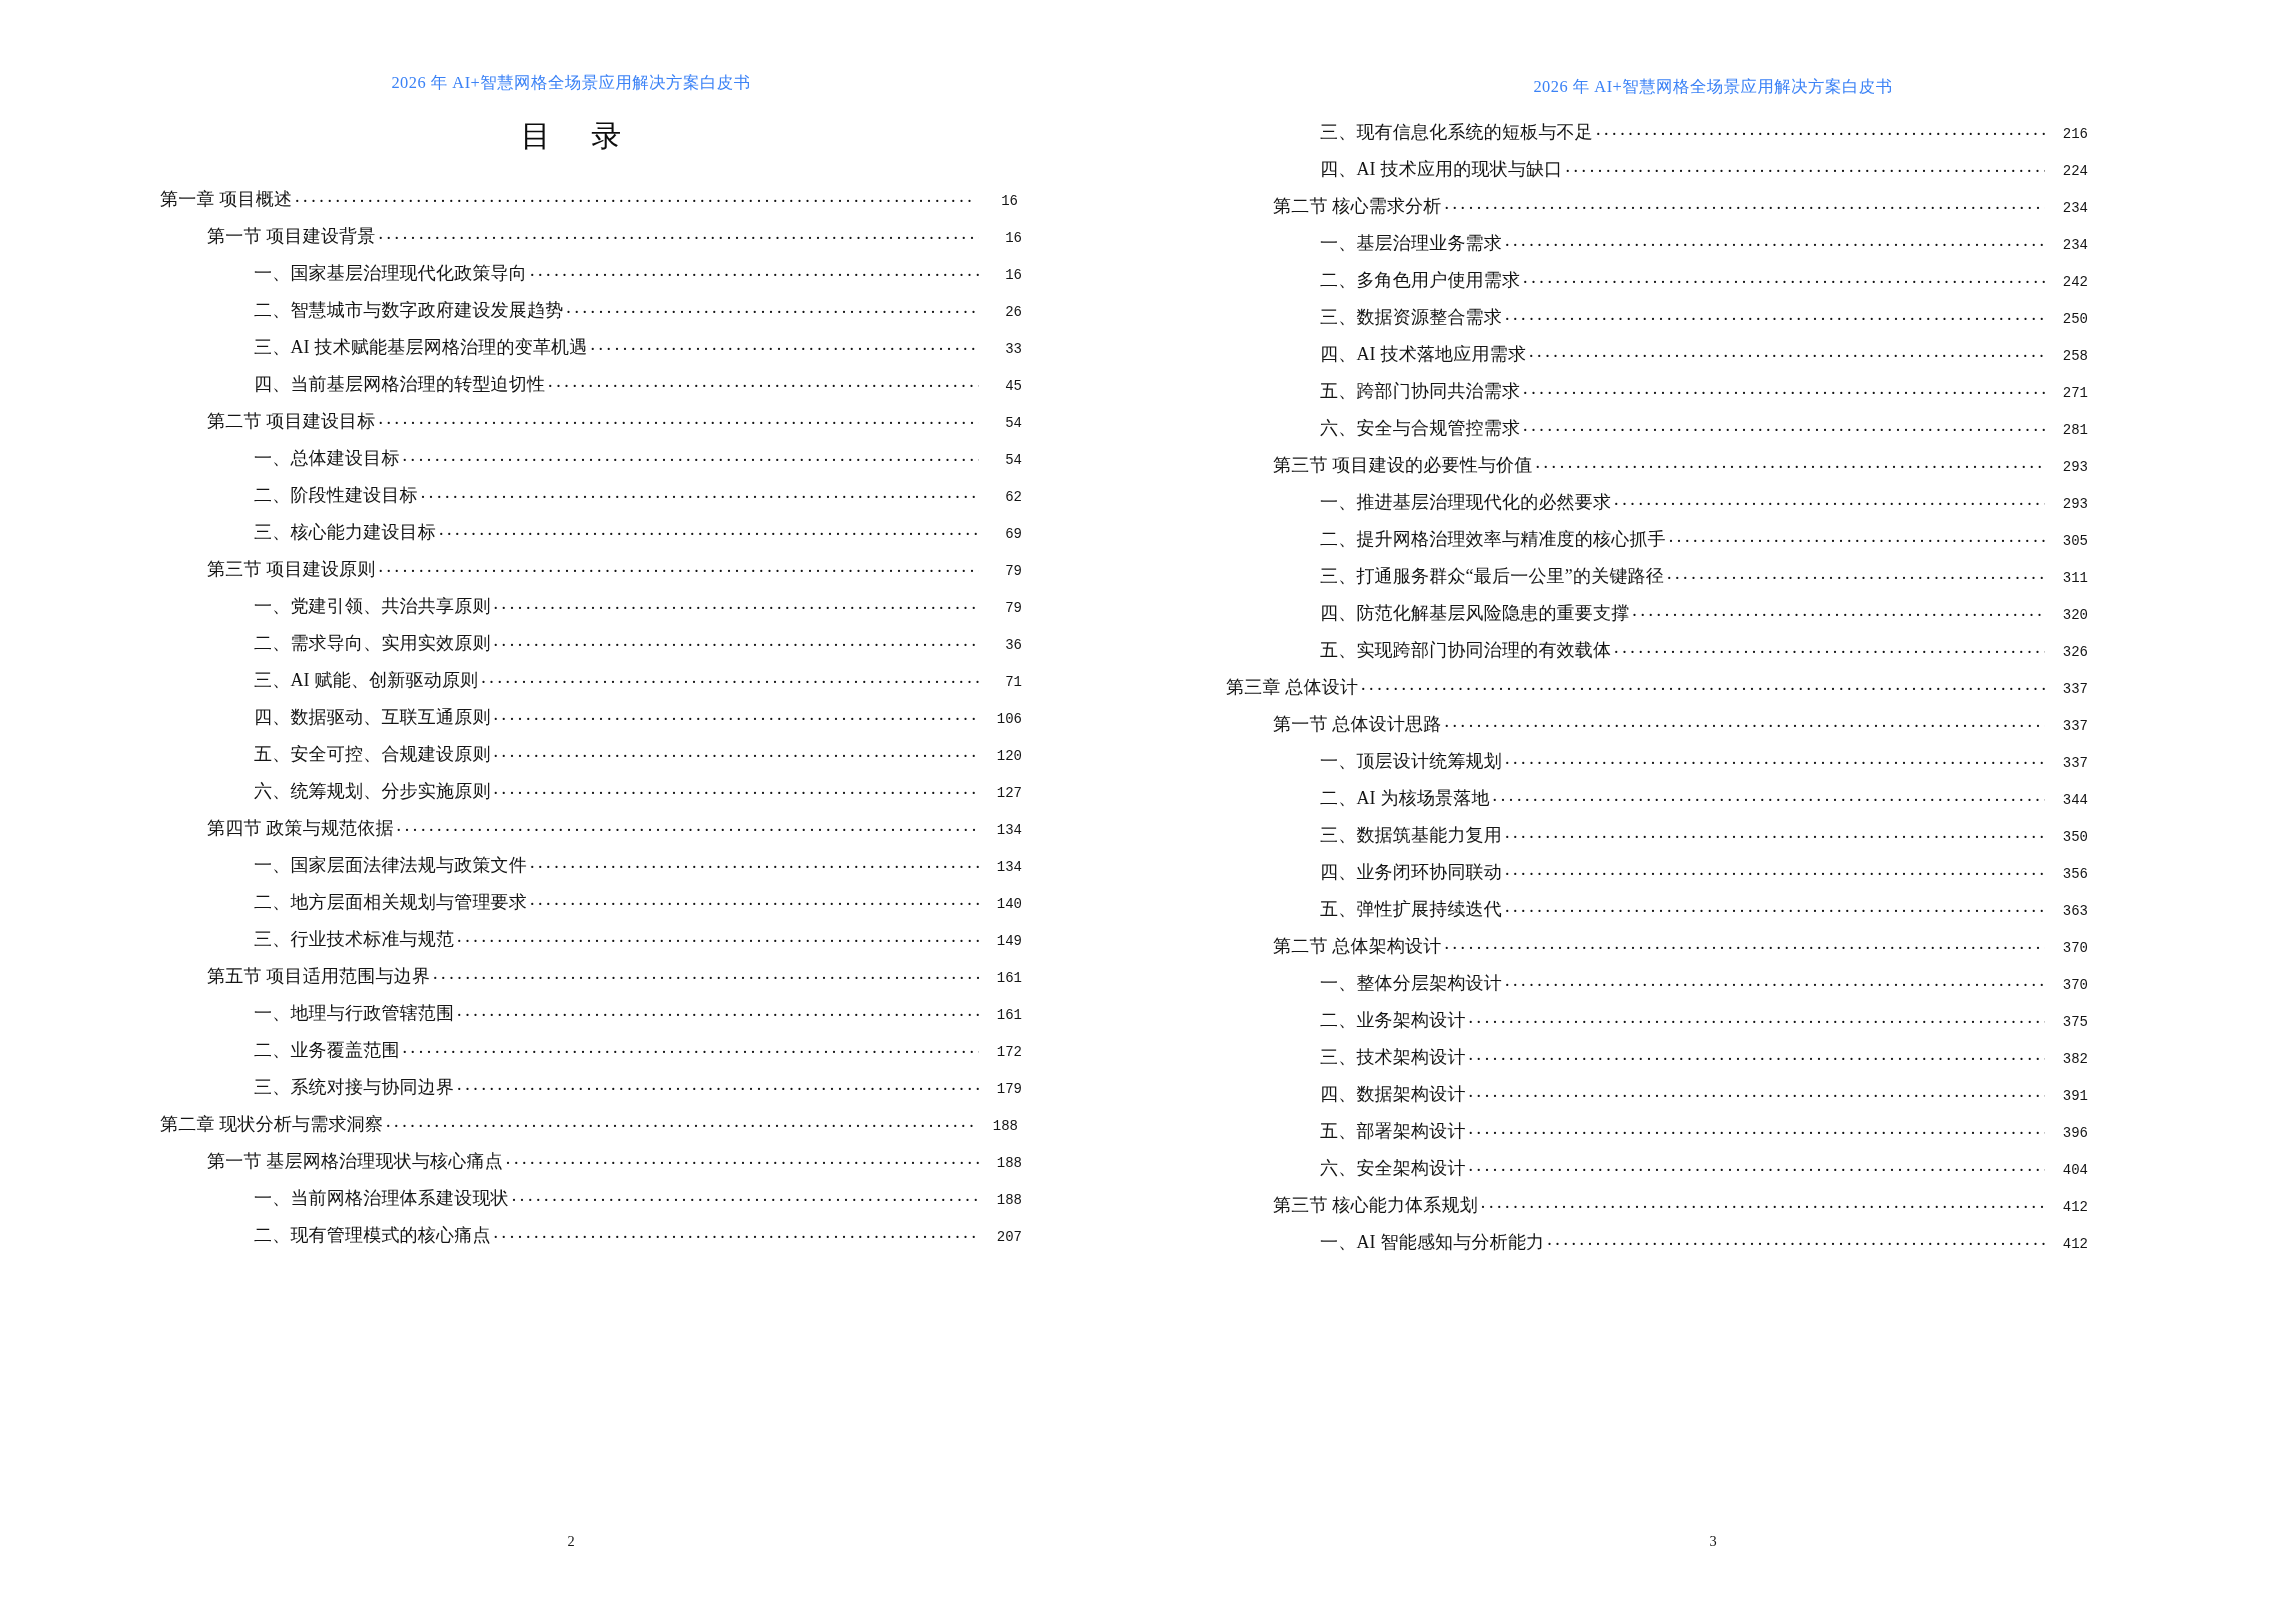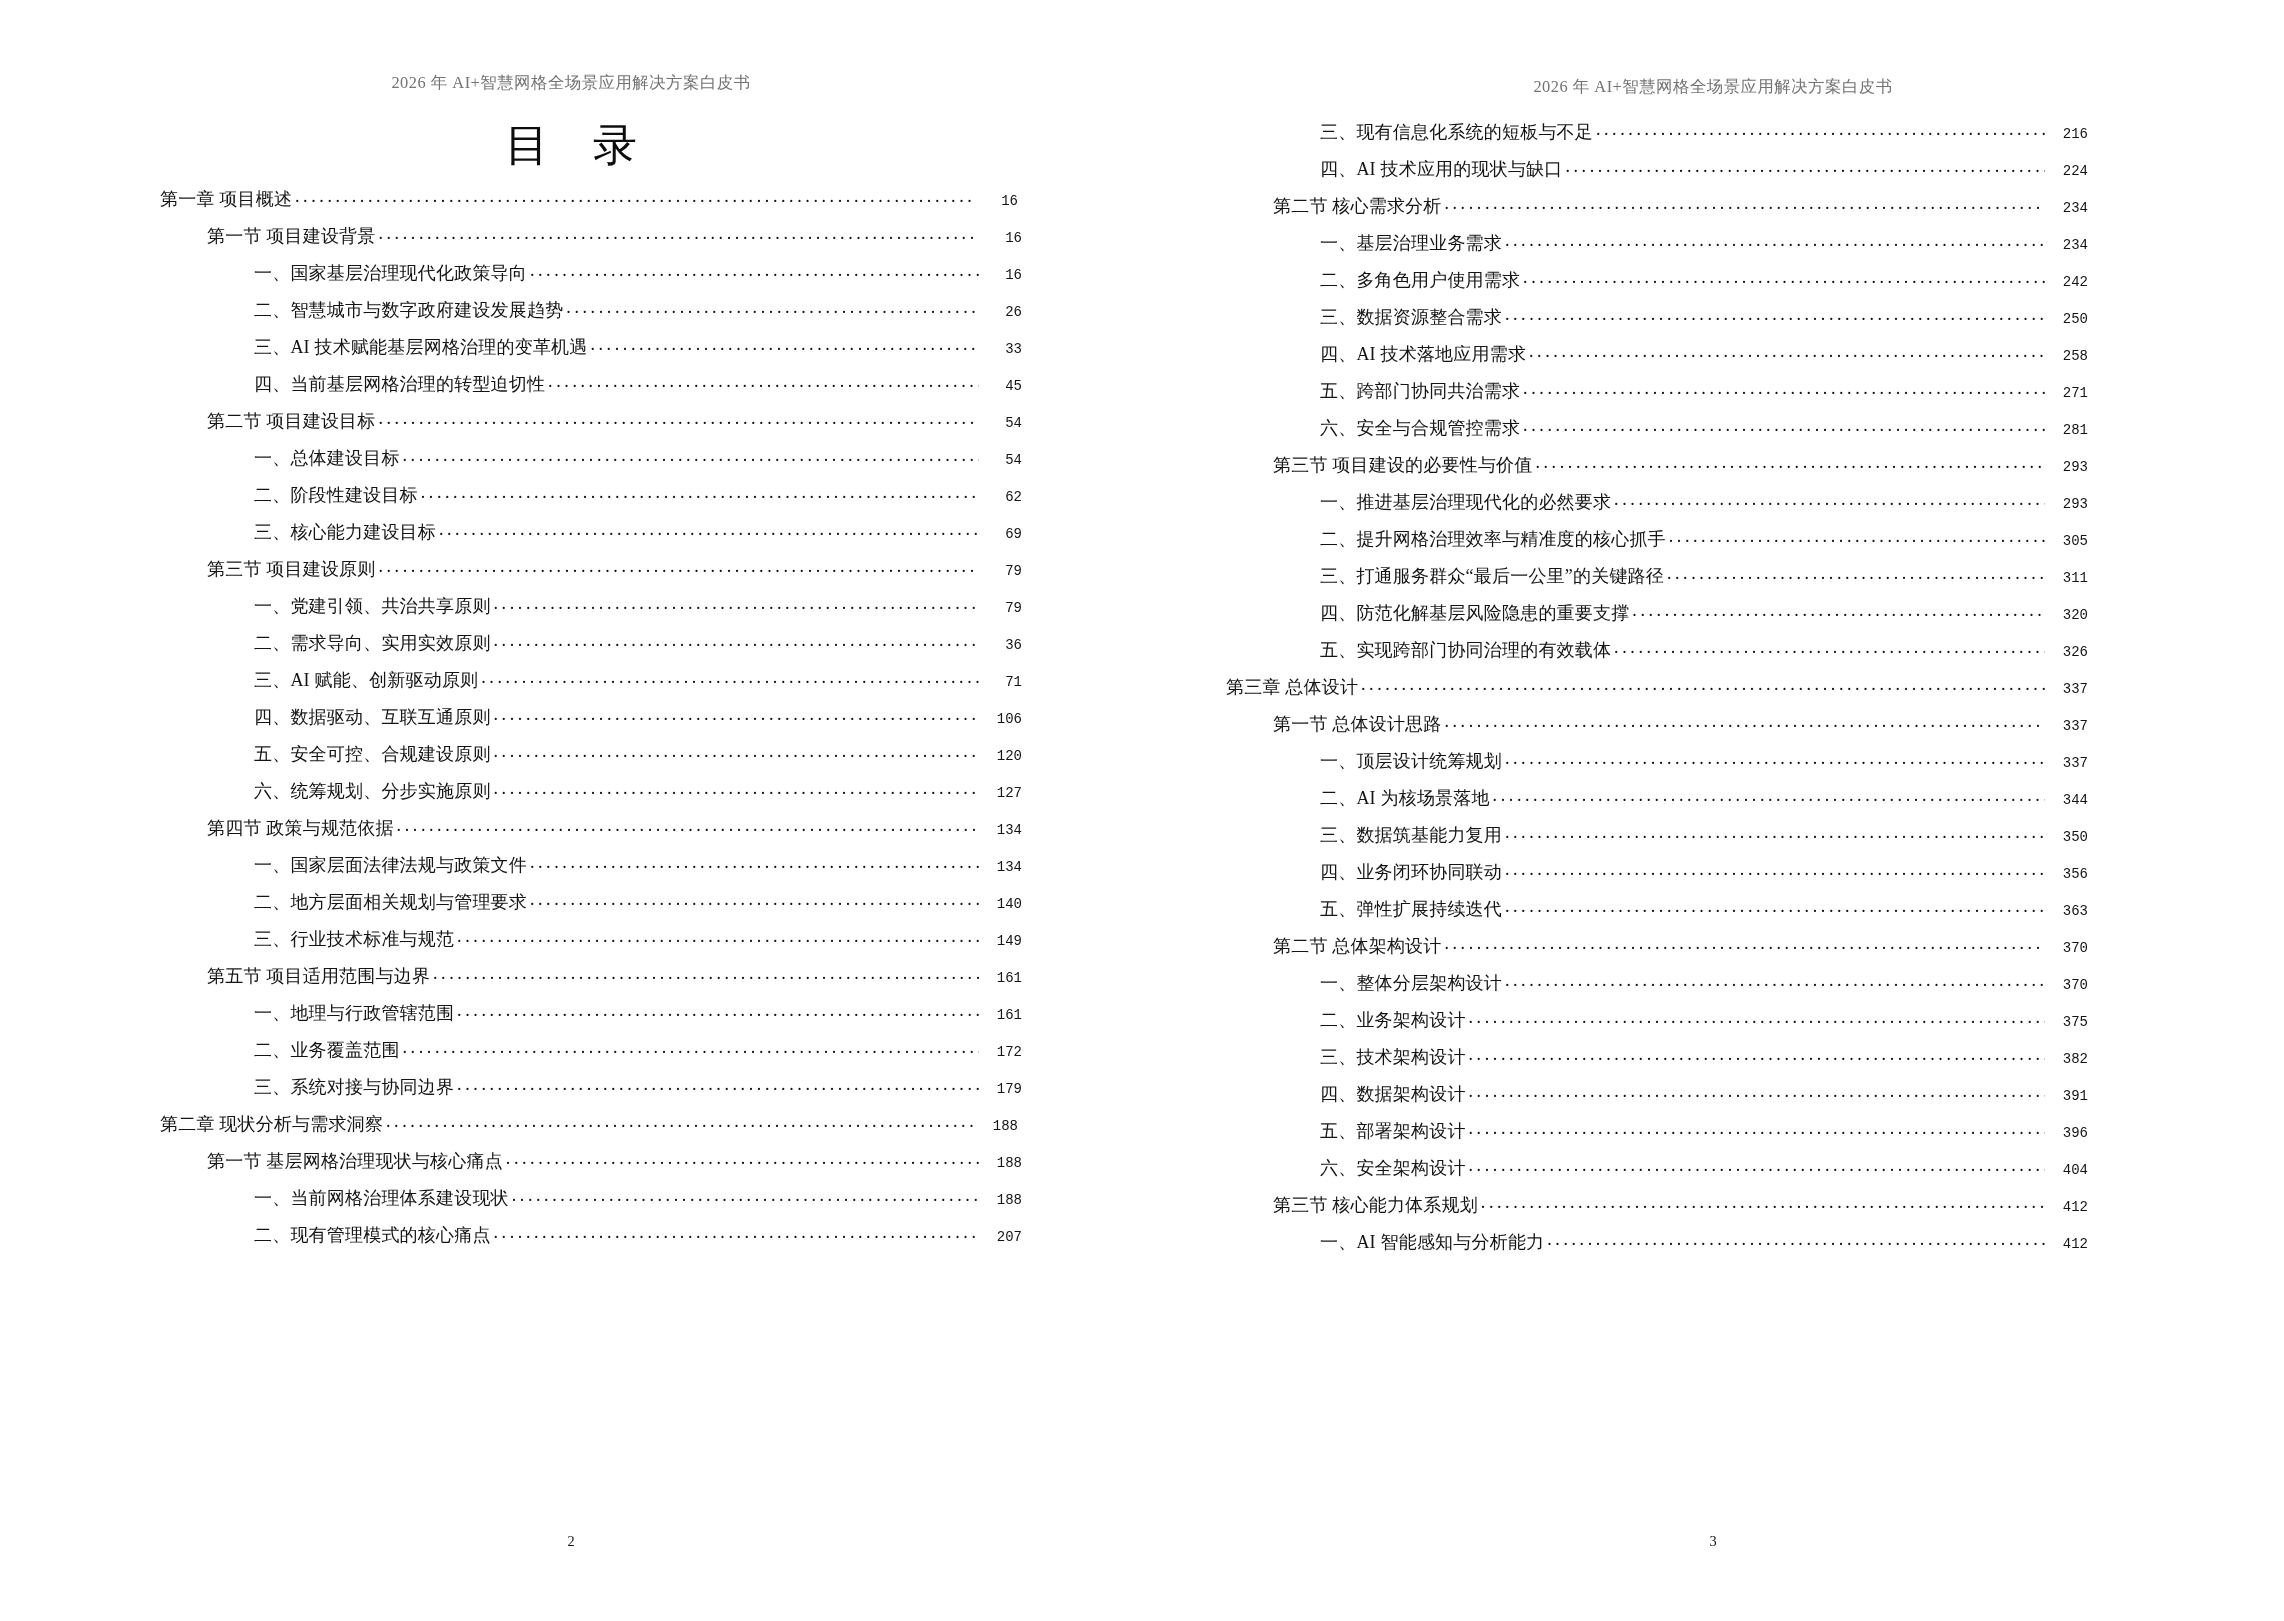--- a/index.html
+++ b/index.html
@@ -42,34 +42,34 @@
 
   
   .running-header {
     position: absolute;
     top: 72px;
     left: 0;
     width: 100%;
     text-align: center;
     font-size: 16.4px;
     letter-spacing: 0.5px;
-    color: #737373;
+    color: #3b82f6;
     font-family: "Liberation Serif", "DejaVu Serif", serif;
   }
   .page-left .running-header { top: 72px; }
   .page-right .running-header { top: 76px; }
 
   
   .toc-title {
     position: absolute;
     top: 116px;
     left: 0;
     width: 100%;
     text-align: center;
-    font-size: 44px;
+    font-size: 30px;
     letter-spacing: 16.4px;
     text-indent: 16.4px;
     font-weight: 400;
     color: #0d0d0d;
     font-family: "Liberation Serif", "DejaVu Serif", serif;
   }
 
   
   .toc-body {
     position: absolute;

